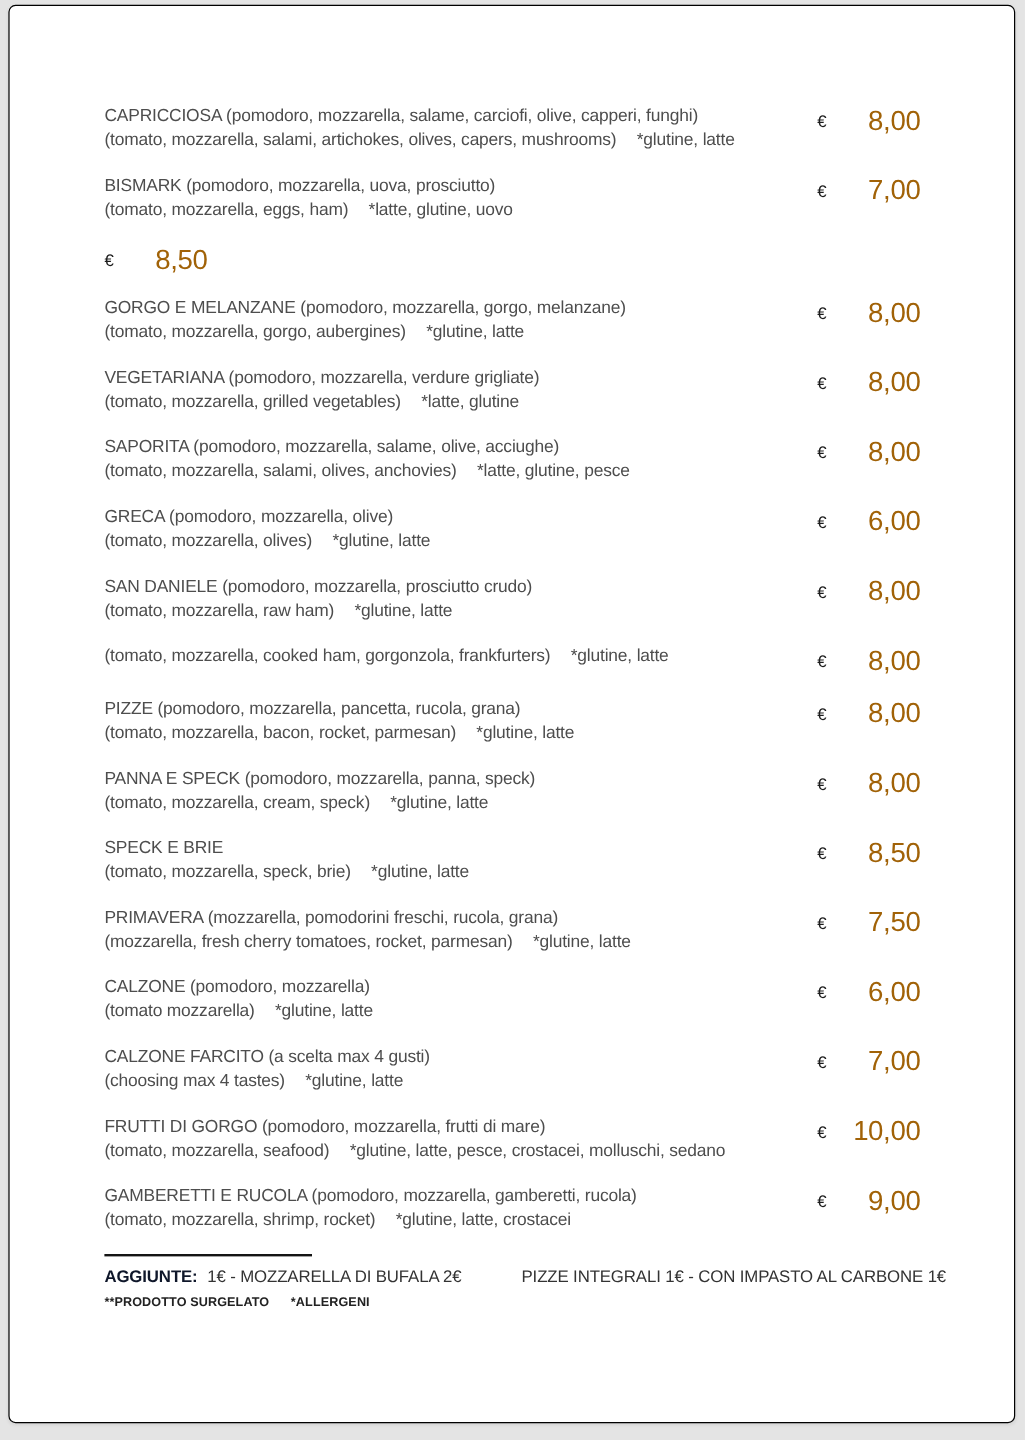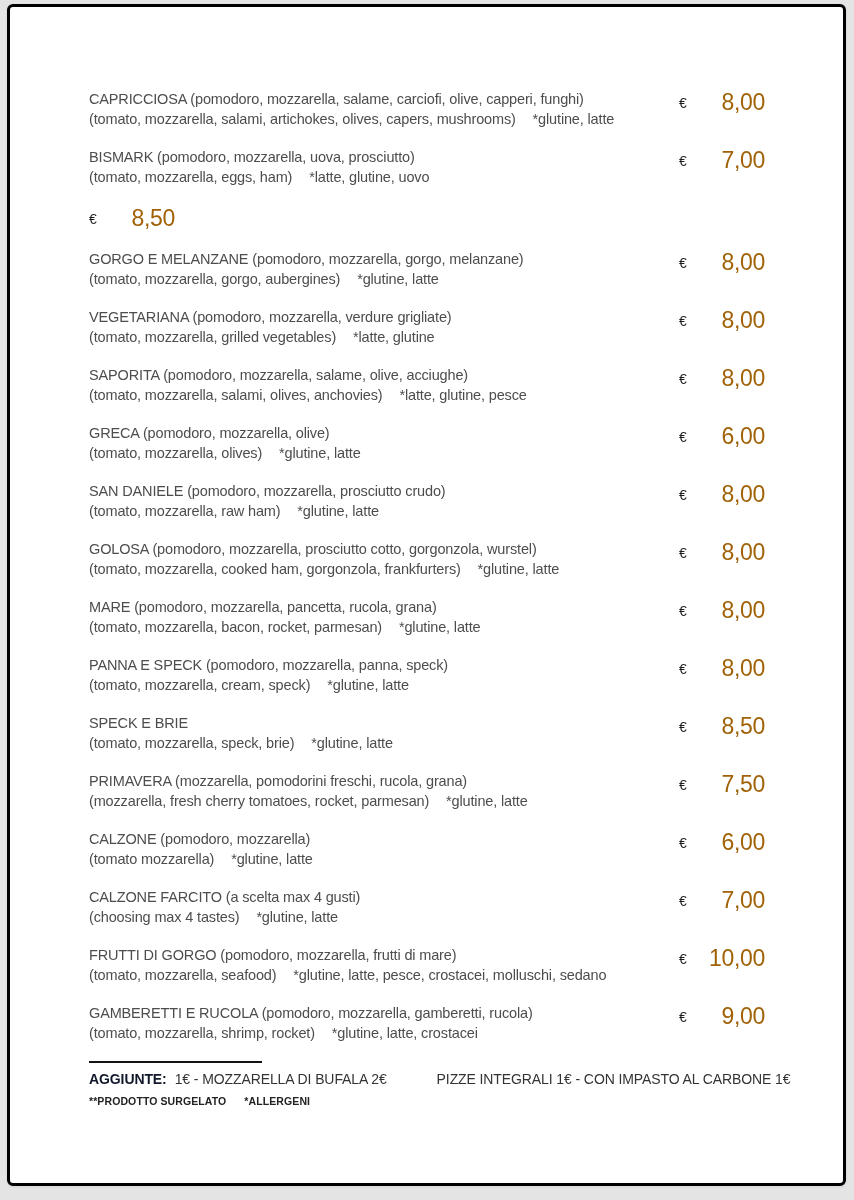--- a/index.html
+++ b/index.html
@@ -15,21 +15,21 @@
     position: relative;
     overflow: hidden;
   }
   .page {
     position: absolute;
     left: 7px;
     top: 4px;
     width: 839px;
     height: 1182px;
     background: #ffffff;
-    border: 3px solid #000000;
+    border: 1px solid #000000;
     border-radius: 6px;
     box-sizing: border-box;
     box-shadow: 0 1px 3px rgba(0,0,0,0.08);
     padding: 82px 78px 0 79px;
     overflow: hidden;
   }
   .menu-list { }
   .menu-item {
     display: flex;
     align-items: flex-start;
@@ -237,39 +237,35 @@
           </div>
         </div>
         <div class="item-price">
           <span class="currency">€</span>
           <span class="amount">8,00</span>
         </div>
       </div>
 
       <div class="menu-item">
         <div class="item-text">
-          <div class="item-title">
-            <span class="item-name">GOLOSA</span>
-            <span class="item-ingredients">(pomodoro, mozzarella, prosciutto cotto, gorgonzola, wurstel)</span>
-          </div>
           <div class="item-detail">
             <span class="item-translation">(tomato, mozzarella, cooked ham, gorgonzola, frankfurters)</span>
             <span class="item-allergens">*glutine, latte</span>
           </div>
         </div>
         <div class="item-price">
           <span class="currency">€</span>
           <span class="amount">8,00</span>
         </div>
       </div>
 
       <div class="menu-item">
         <div class="item-text">
           <div class="item-title">
-            <span class="item-name">MARE</span>
+            <span class="item-name">PIZZE</span>
             <span class="item-ingredients">(pomodoro, mozzarella, pancetta, rucola, grana)</span>
           </div>
           <div class="item-detail">
             <span class="item-translation">(tomato, mozzarella, bacon, rocket, parmesan)</span>
             <span class="item-allergens">*glutine, latte</span>
           </div>
         </div>
         <div class="item-price">
           <span class="currency">€</span>
           <span class="amount">8,00</span>

